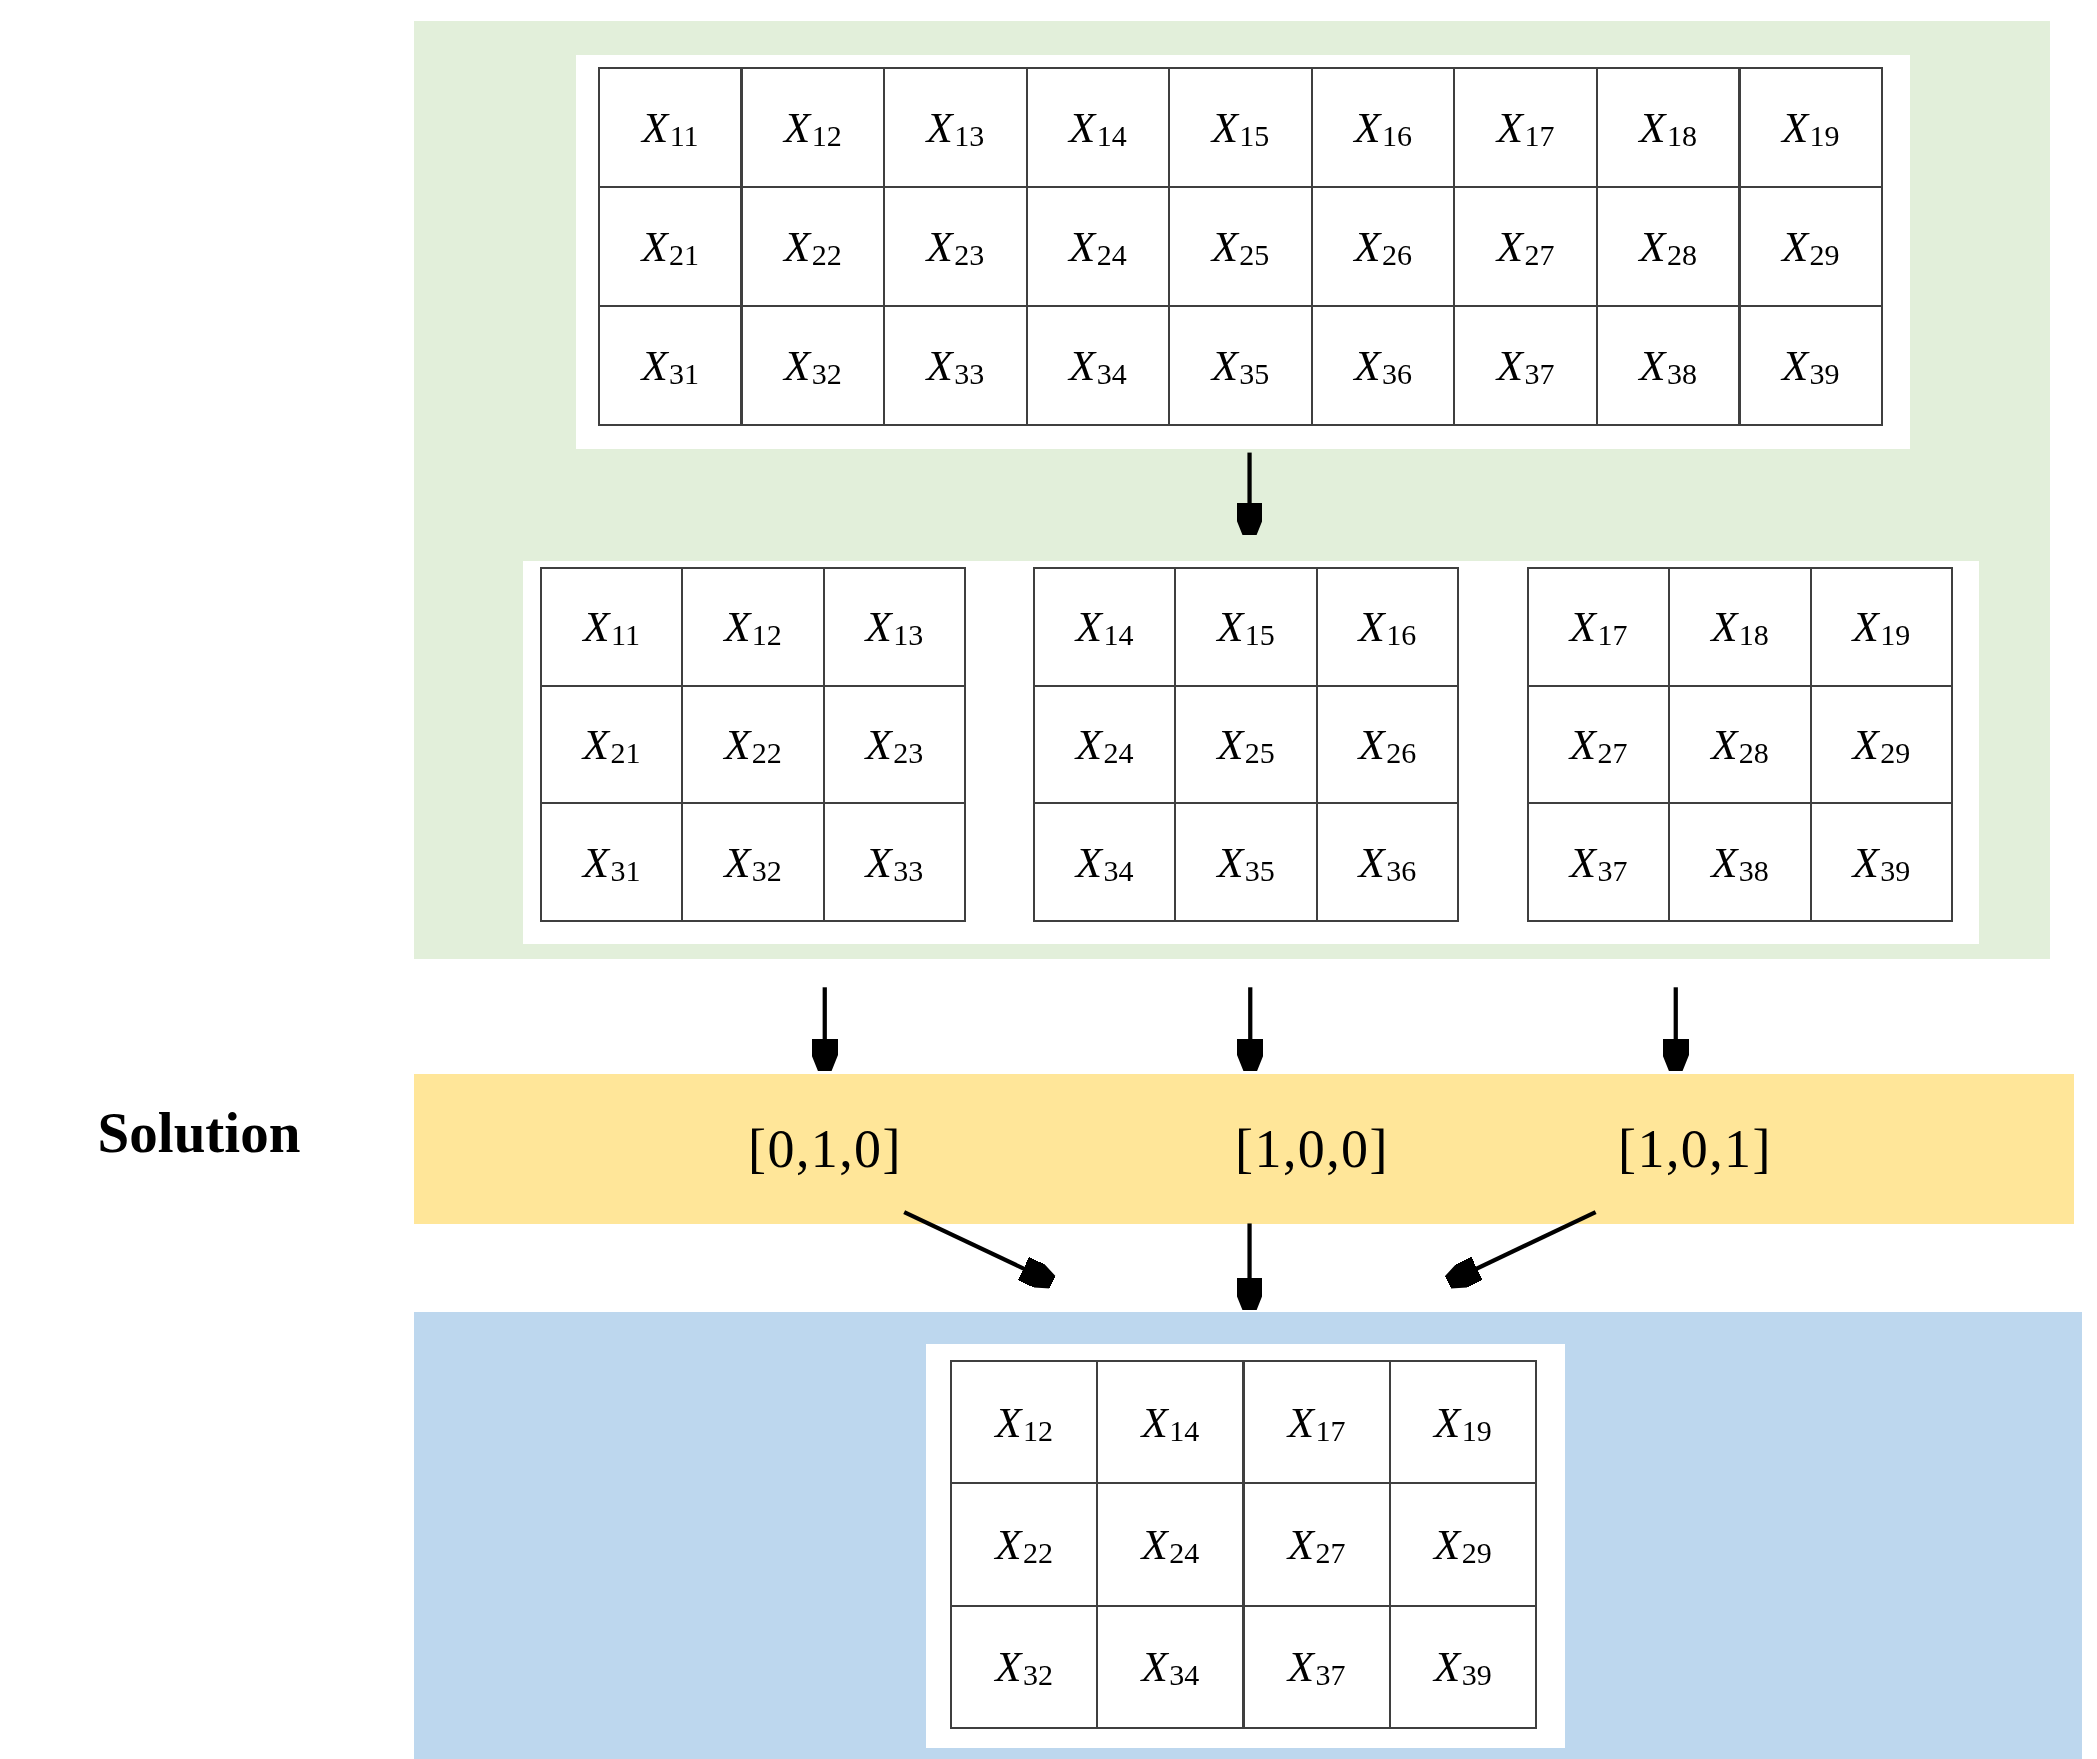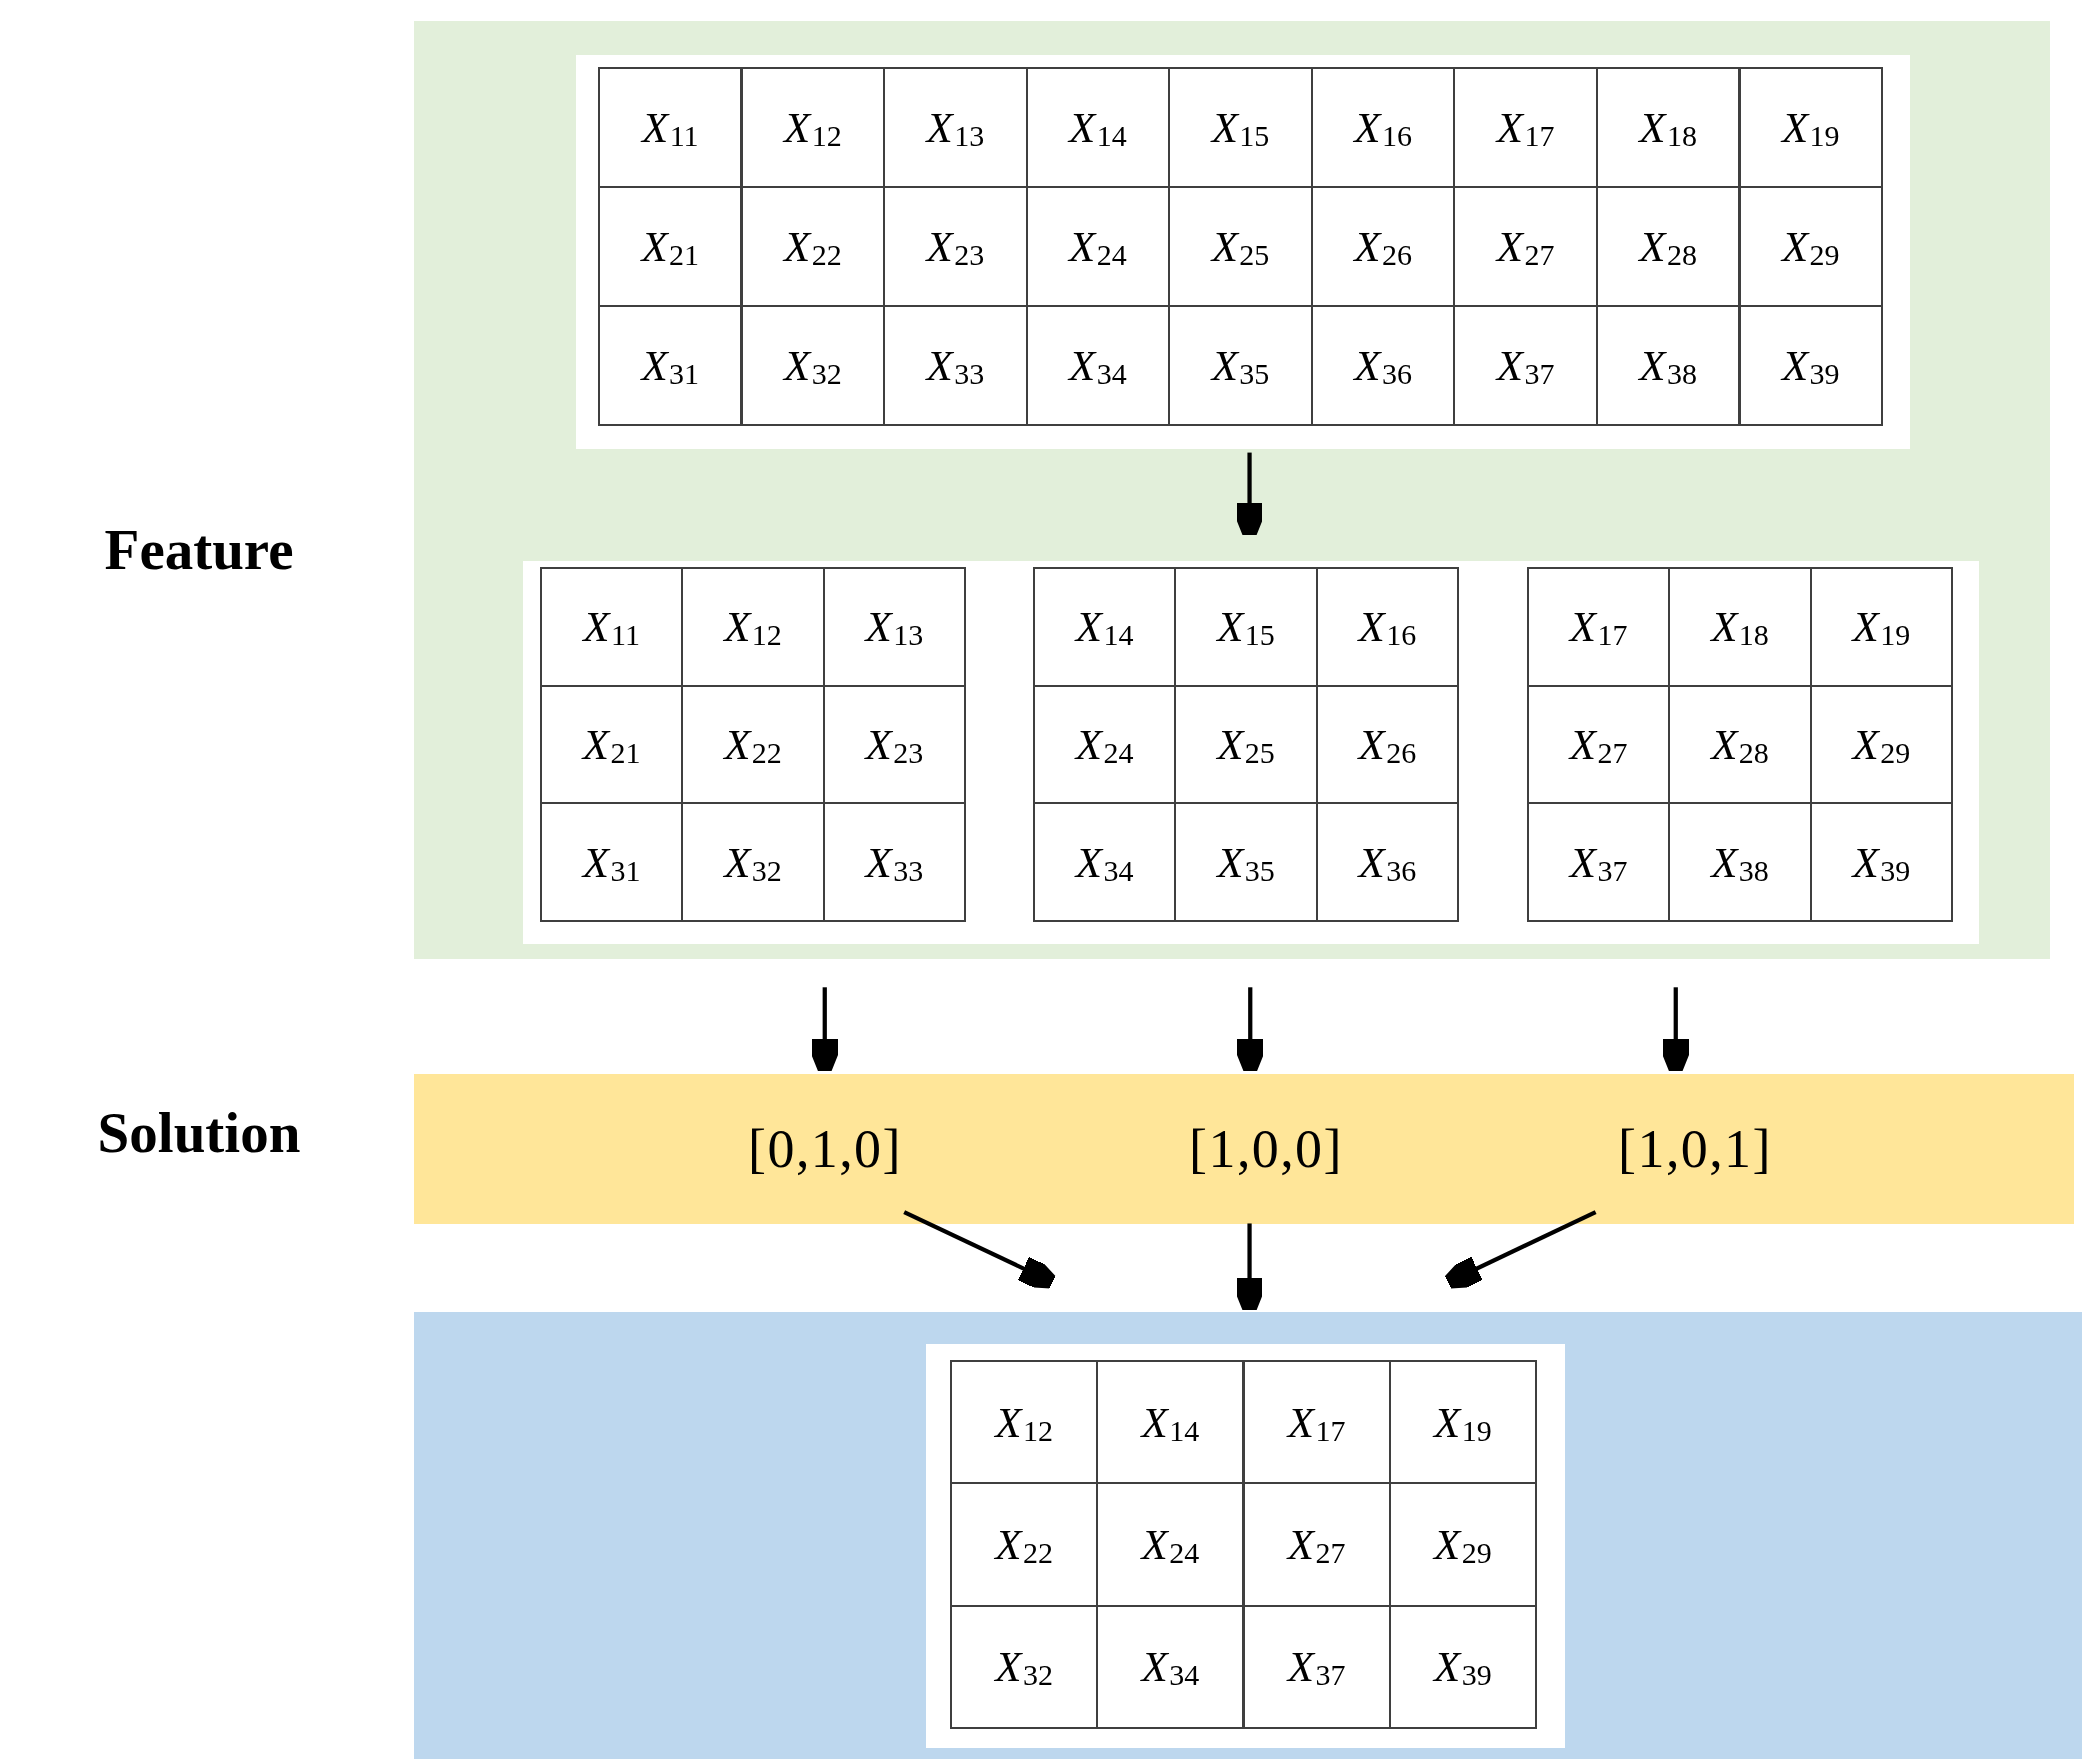--- a/index.html
+++ b/index.html
@@ -49,21 +49,21 @@
   }
   #label-feature{left:199px; top:550px;}
   #label-solution{left:199px; top:1133px;}
   #label-final{left:199px; top:1523px;}
 
   .vector{
     position:absolute; transform:translate(-50%,-50%);
     font-size:54px; line-height:1; white-space:nowrap; letter-spacing:1.4px;
   }
   #vector-1{left:825px; top:1149px;}
-  #vector-2{left:1266px; top:1149px;}
+  #vector-2{left:1312px; top:1149px;}
   #vector-3{left:1676px; top:1149px;margin-left:19px;}
 
   #arrow-layer{position:absolute; left:0; top:0; width:2097px; height:1759px; pointer-events:none;}
   #arrow-layer path{stroke:var(--arrow); stroke-width:6; fill:none;}
 </style>
 </head>
 <body>
 
 <div id="canvas">
 
@@ -344,21 +344,20 @@
         <i>X</i>
         <sub>37</sub>
       </div>
       <div class="cell">
         <i>X</i>
         <sub>39</sub>
       </div>
     </div>
 
   <div class="side-label" id="label-feature">
-    <div>Feature</div>
   </div>
   <div class="side-label" id="label-solution">Solution</div>
   <div class="side-label" id="label-final">
   </div>
 
   <div class="vector" id="vector-1">[0,1,0]</div>
   <div class="vector" id="vector-2">[1,0,0]</div>
   <div class="vector" id="vector-3">[1,0,1]</div>
 
   <svg id="arrow-layer" viewBox="0 0 2957 2480">

